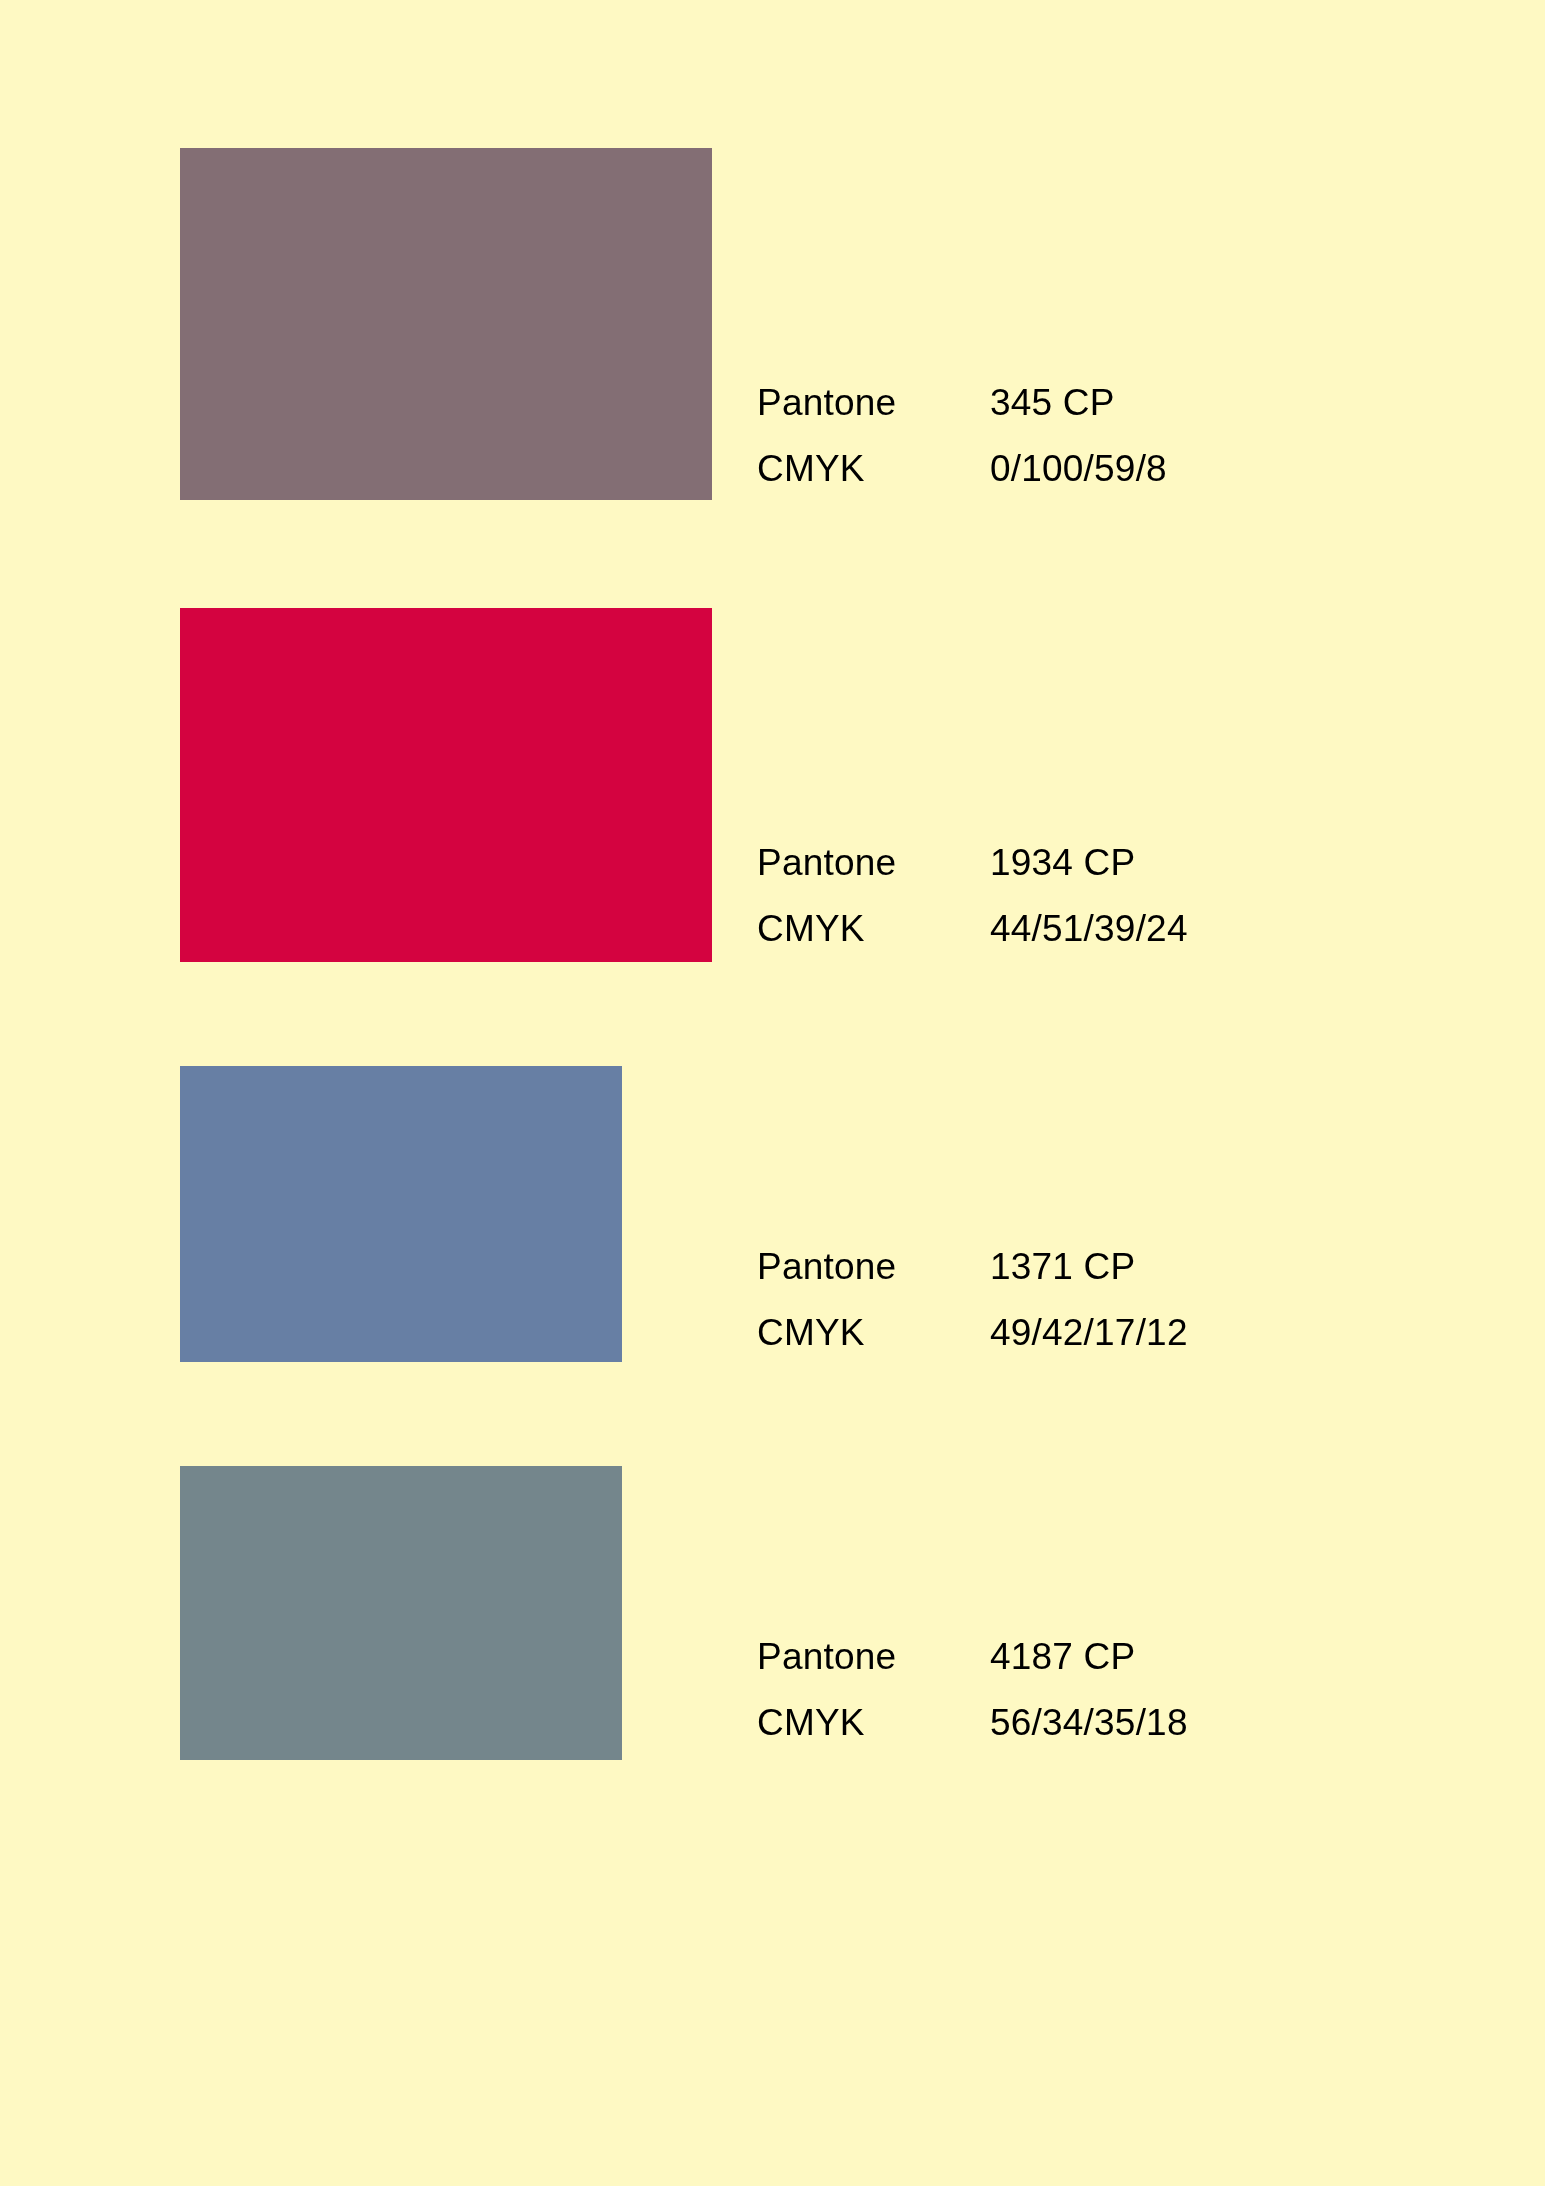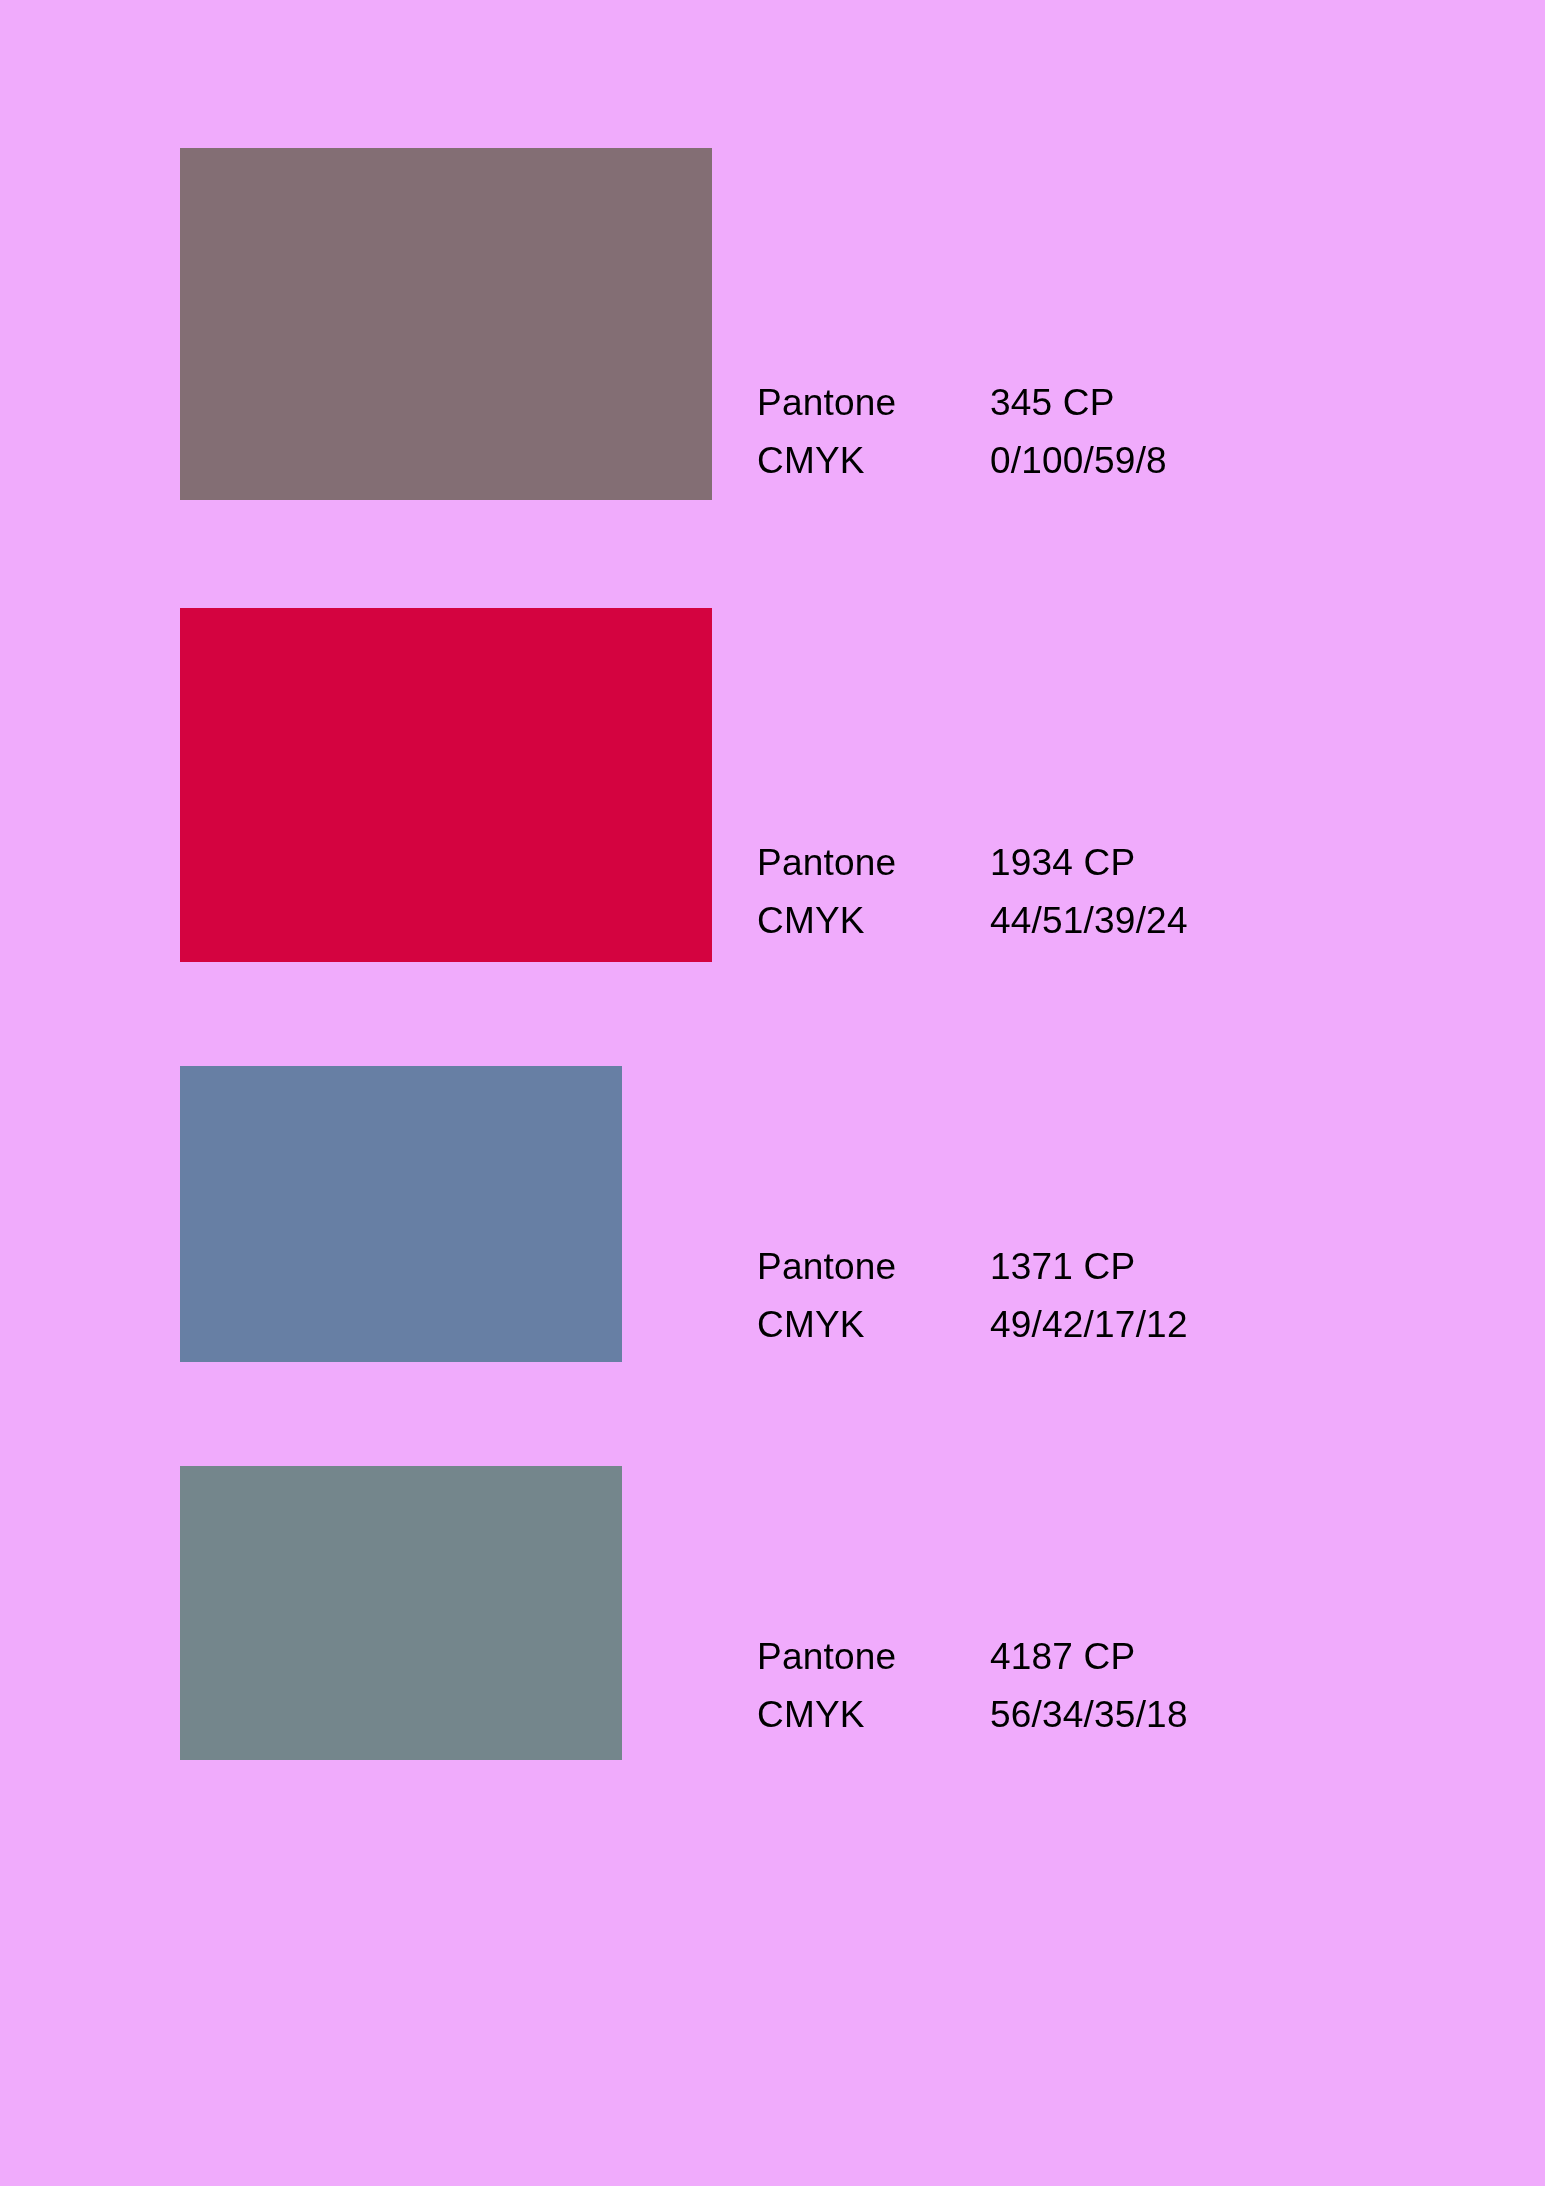--- a/index.html
+++ b/index.html
@@ -10,21 +10,21 @@
 
   body {
     font-family: "Liberation Sans", sans-serif;
     -webkit-font-smoothing: antialiased;
   }
 
   .page {
     position: relative;
     width: 1545px;
     height: 2186px;
-    background: #f0abfc;
+    background: #fef9c3;
     overflow: hidden;
   }
 
   
   .swatch-row {
     position: absolute;
     left: 0;
     top: 0;
   }
 
@@ -53,21 +53,21 @@
     color: #000000;
   }
 
   .info-value {
     font-size: 37px;
     letter-spacing: 0.2px;
     color: #000000;
   }
 
   .info-line + .info-line {
-    margin-top: 16px;
+    margin-top: 24px;
   }
 </style>
 </head>
 <body>
 
 <div class="page">
   <div id="swatch-container">
       <div class="swatch-row">
         <div class="swatch-chip" style="left: 180px; top: 148px; width: 532px; height: 352px; background: rgb(131, 110, 116);"></div>
         <div class="swatch-info" style="top: 382px;">

